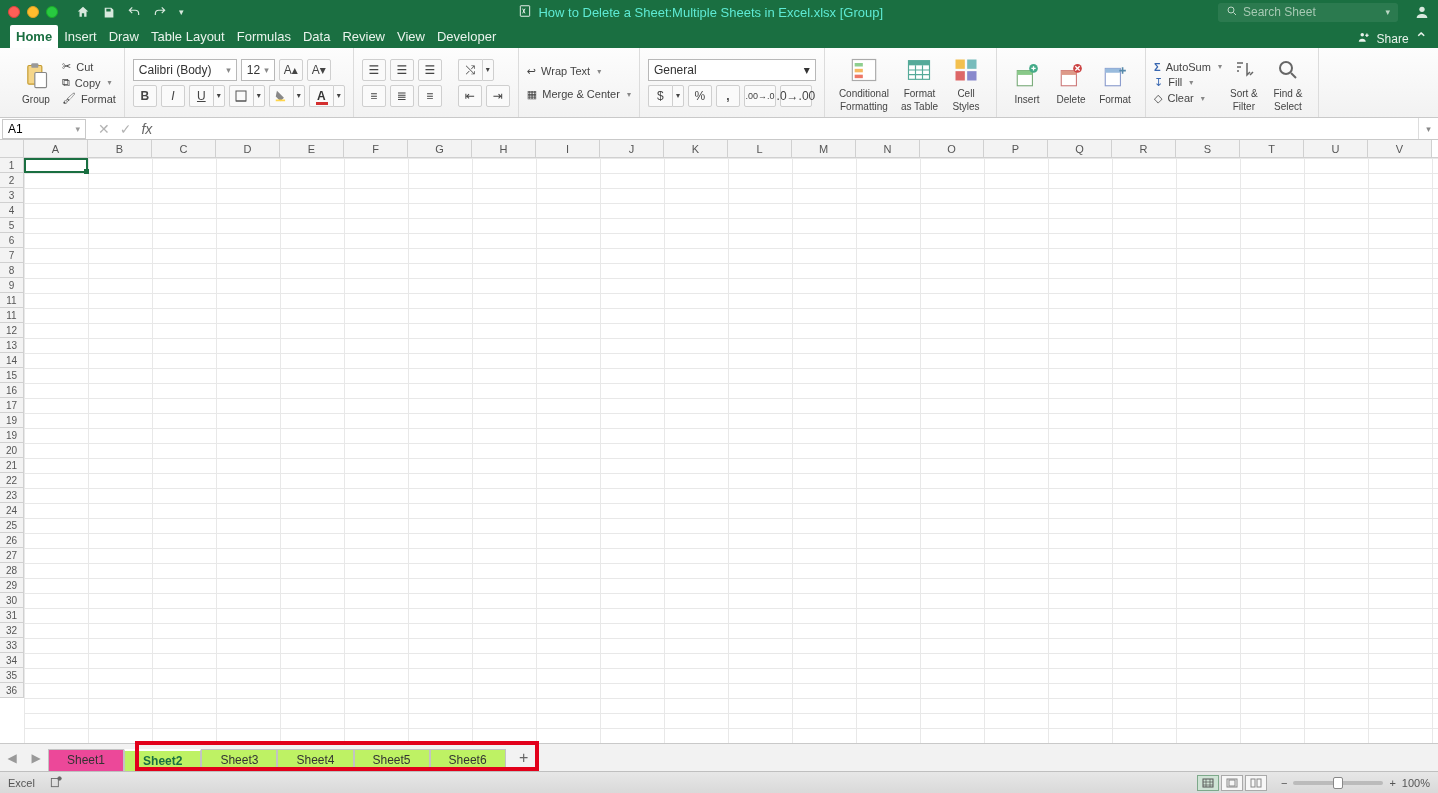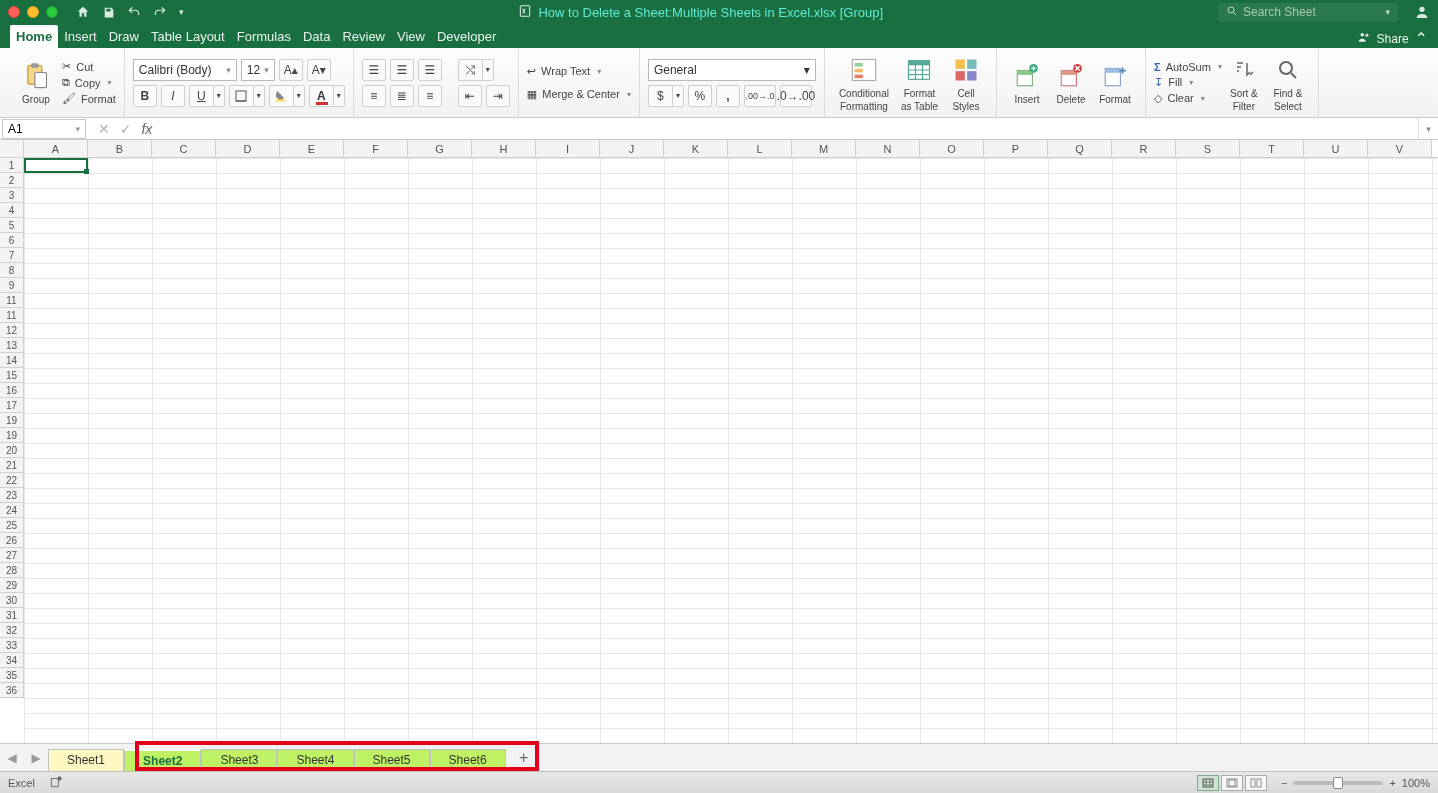--- a/index.html
+++ b/index.html
@@ -63,21 +63,21 @@
 .gridlines { position:absolute; left:24px; top:18px; right:0; bottom:0;
   background-image: linear-gradient(to right,#e8e8e8 1px,transparent 1px),linear-gradient(to bottom,#e8e8e8 1px,transparent 1px);
   background-size: 64px 15px; }
 .active-cell { position:absolute; left:24px; top:18px; width:64px; height:15px; border:2px solid #1a6f41; }
 .active-cell::after { content:""; position:absolute; right:-3px; bottom:-3px; width:5px; height:5px; background:#1a6f41; }
 
 
 .sheetbar { height:28px; background:#f2f2f2; border-top:1px solid #c9c9c9; display:flex; align-items:center; position:relative; }
 .navar { width:16px; height:22px; display:flex; align-items:center; justify-content:center; color:#999; font-size:12px; margin:0 4px;}
 .stab { height:22px; padding:0 18px; display:flex; align-items:center; font-size:12px; color:#333; background:#fff; border:1px solid #c3c3c3; border-bottom:none; margin-top:4px; position:relative;}
-.stab.dim { background:#fef9c3; }
+.stab.dim { background:#ec4899; }
 .stab.act { color:#1a6f41; font-weight:600; background:#fff; border-top:2px solid #fff;}
 .stab.sel { background:#bef264; }
 .addsheet { width:20px; text-align:center; color:#666; font-size:16px; margin-left:8px;}
 .redbox { position:absolute; border:4px solid #e2001a; pointer-events:none; }
 
 
 .statusbar { height:22px; background:linear-gradient(#e7e7e7,#d9d9d9); border-top:1px solid #bfbfbf; display:flex; align-items:center; padding:0 8px; font-size:11px; color:#555; gap:14px;}
 .statusbar .spacer { flex:1; }
 .viewbtns { display:flex; gap:2px; }
 .vbtn { width:22px; height:16px; border:1px solid #aaa; background:#f7f7f7; display:flex; align-items:center; justify-content:center;}

